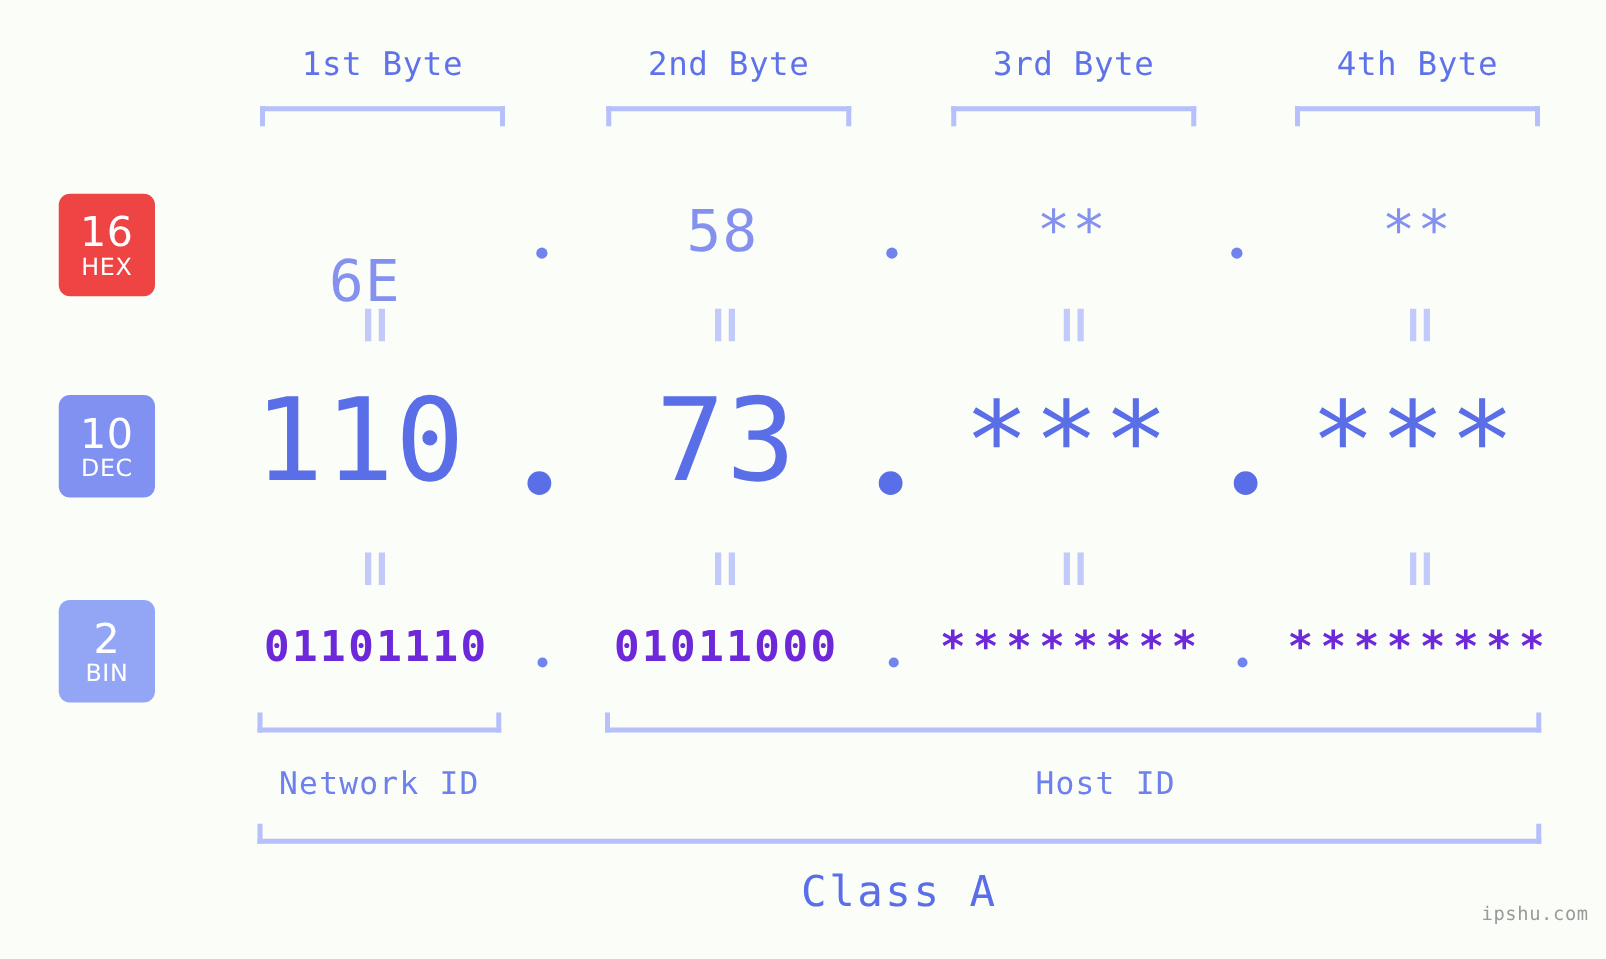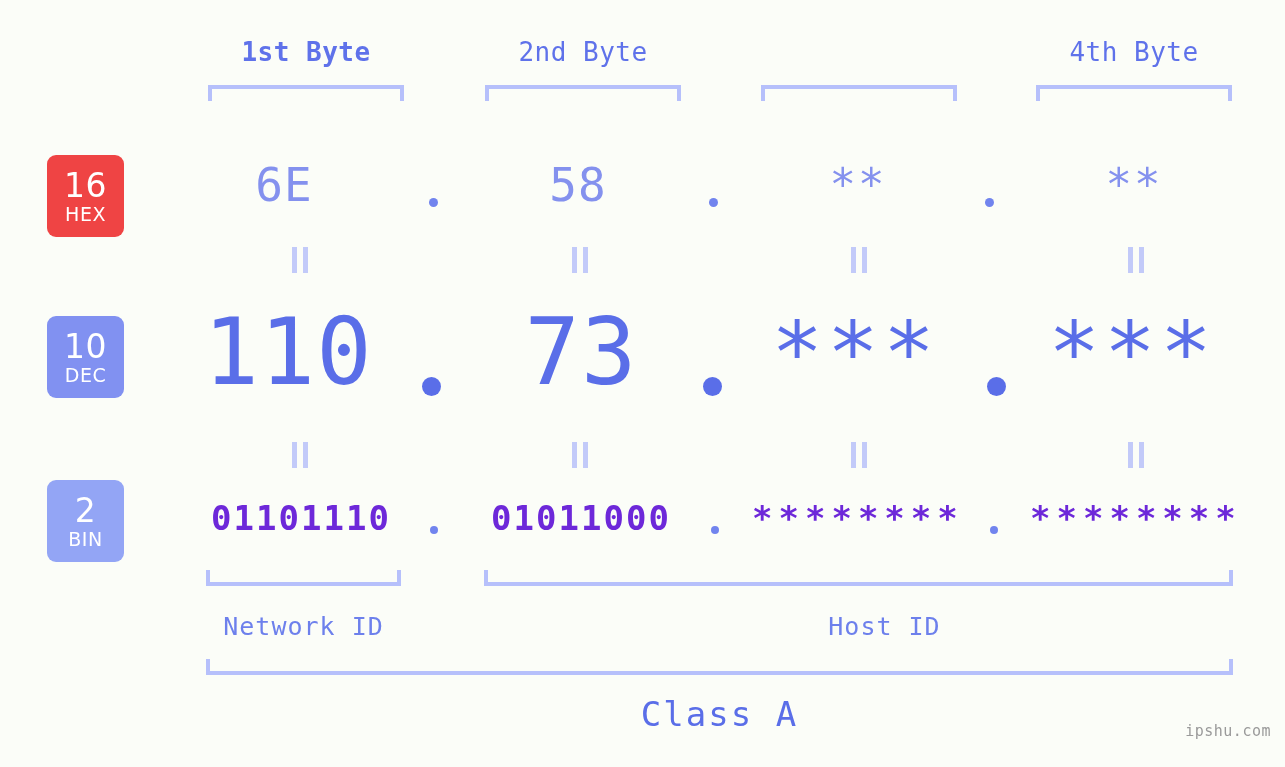--- a/index.html
+++ b/index.html
@@ -177,22 +177,23 @@
     font-size: 15px;
     color: #9a9a9a;
     letter-spacing: 0.5px;
   }
 </style>
 </head>
 <body>
 
 <div class="stage">
 
-  <div class="byte-header" style="left:208px; width:196px;font-weight:bold;">1st Byte</div>
+  <div class="byte-header" style="left:208px; width:196px;">1st Byte</div>
   <div class="byte-header" style="left:485px; width:196px;">2nd Byte</div>
+  <div class="byte-header" style="left:761px; width:196px;">3rd Byte</div>
   <div class="byte-header" style="left:1036px; width:196px;">4th Byte</div>
 
   <div class="bracket-top" style="left:208px; top:85px; width:196px;"></div>
   <div class="bracket-top" style="left:485px; top:85px; width:196px;"></div>
   <div class="bracket-top" style="left:761px; top:85px; width:196px;"></div>
   <div class="bracket-top" style="left:1036px; top:85px; width:196px;"></div>
 
   <div class="base-badge" id="badge-hex">
     <span class="num">16</span>
     <span class="nm">HEX</span>
@@ -200,21 +201,21 @@
   <div class="base-badge" id="badge-dec">
     <span class="num">10</span>
     <span class="nm">DEC</span>
   </div>
   <div class="base-badge" id="badge-bin">
     <span class="num">2</span>
     <span class="nm">BIN</span>
   </div>
 
   <div class="row-hex">
-    <div class="val" style="left:186px; width:196px;">6E</div>
+    <div class="val" style="left:194px; width:196px;margin-top:40px;">6E</div>
     <div class="dot small" style="left:429px; top:198px;"></div>
     <div class="val" style="left:480px; width:196px;">58</div>
     <div class="dot small" style="left:709px; top:198px;"></div>
     <div class="val stars" style="left:760px; width:196px;">**</div>
     <div class="dot small" style="left:985px; top:198px;"></div>
     <div class="val stars" style="left:1036px; width:196px;">**</div>
   </div>
 
   <div class="eq" style="left:292px; top:247px;">
       <i></i>

